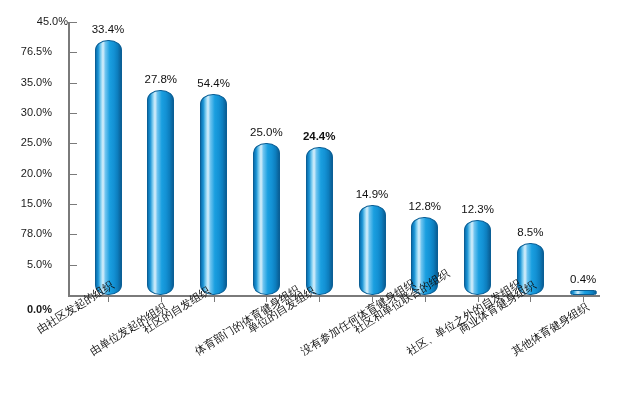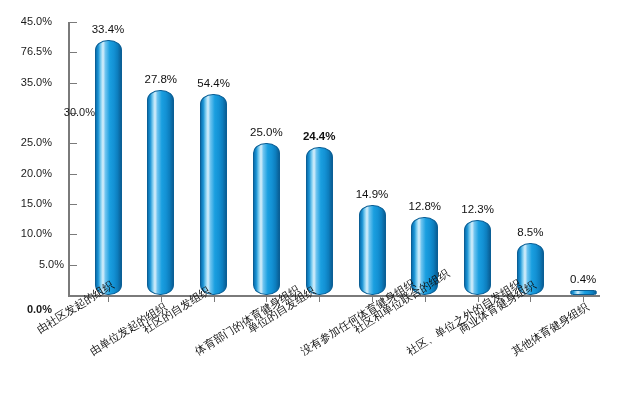--- a/index.html
+++ b/index.html
@@ -64,37 +64,37 @@
 </head>
 <body>
 
 <div id="chart-root">
 
   <div id="y-axis" class="axis-line"></div>
   <div id="y-ticks">
       <div class="y-tick" style="top: 295px; left: 70px;"></div>
       <div class="y-tick-label" style="top: 304px; left: 0px; font-weight: bold;">0.0%</div>
       <div class="y-tick" style="top: 264.667px; left: 70px;"></div>
-      <div class="y-tick-label" style="top: 258.667px; left: 0px; margin-left: 12px;">5.0%</div>
+      <div class="y-tick-label" style="top: 258.667px; left: 0px;">5.0%</div>
       <div class="y-tick" style="top: 234.333px; left: 70px;"></div>
-      <div class="y-tick-label" style="top: 228.333px; left: 0px;">10.0%</div>
+      <div class="y-tick-label" style="top: 228.333px; left: 0px;">78.0%</div>
       <div class="y-tick" style="top: 204px; left: 70px;"></div>
       <div class="y-tick-label" style="top: 198px; left: 0px;">15.0%</div>
       <div class="y-tick" style="top: 173.667px; left: 70px;"></div>
       <div class="y-tick-label" style="top: 167.667px; left: 0px;">20.0%</div>
       <div class="y-tick" style="top: 143.333px; left: 70px;"></div>
       <div class="y-tick-label" style="top: 137.333px; left: 0px;">25.0%</div>
       <div class="y-tick" style="top: 113px; left: 70px;"></div>
-      <div class="y-tick-label" style="top: 107px; left: 0px; padding-left: 43px;">30.0%</div>
+      <div class="y-tick-label" style="top: 107px; left: 0px;">30.0%</div>
       <div class="y-tick" style="top: 82.6667px; left: 70px;"></div>
       <div class="y-tick-label" style="top: 76.6667px; left: 0px;">35.0%</div>
       <div class="y-tick" style="top: 52.3333px; left: 70px;"></div>
       <div class="y-tick-label" style="top: 46.3333px; left: 0px;">76.5%</div>
       <div class="y-tick" style="top: 22px; left: 70px;"></div>
-      <div class="y-tick-label" style="top: 16px; left: 0px;">45.0%</div>
+      <div class="y-tick-label" style="top: 16px; left: 0px; padding-left: 16px;">45.0%</div>
     </div>
 
   <div id="x-axis" class="axis-line"></div>
   <div id="x-ticks">
       <div class="x-tick" style="left: 108px;"></div>
       <div class="x-tick" style="left: 160.8px;"></div>
       <div class="x-tick" style="left: 213.6px;"></div>
       <div class="x-tick" style="left: 266.4px;"></div>
       <div class="x-tick" style="left: 319.2px;"></div>
       <div class="x-tick" style="left: 372px;"></div>

